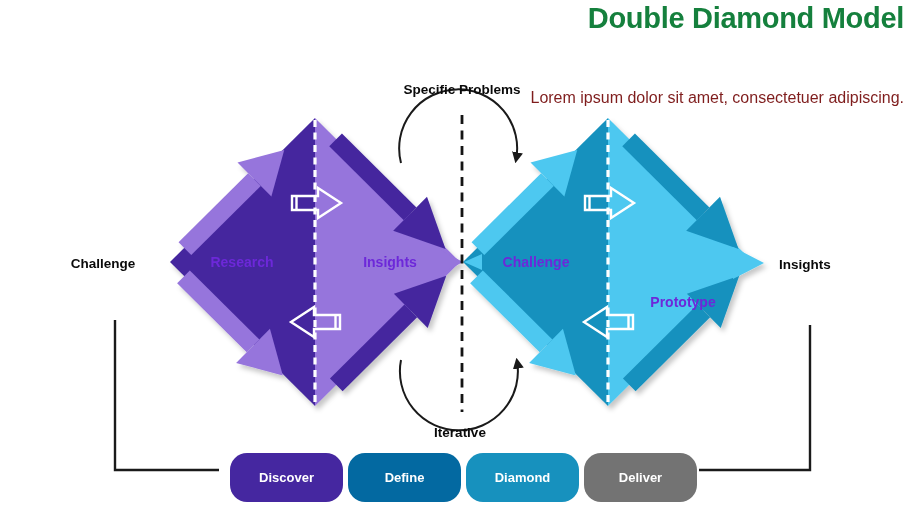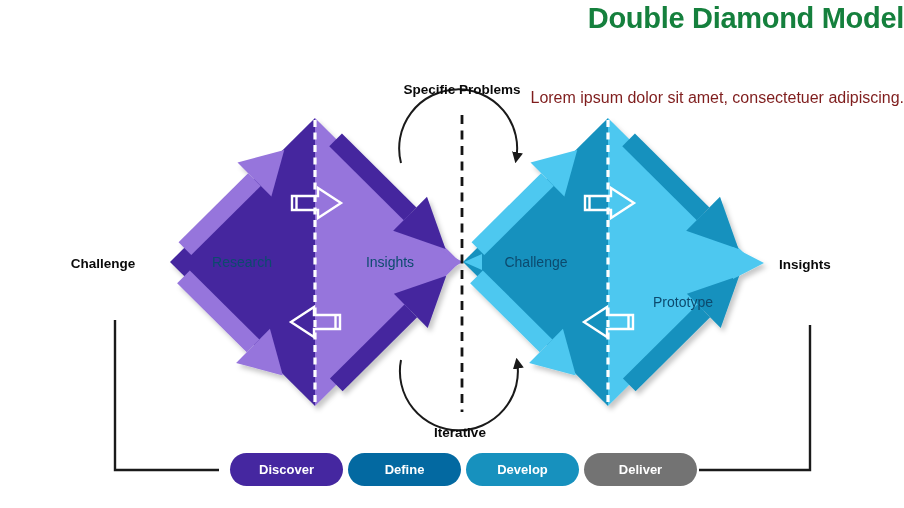--- a/index.html
+++ b/index.html
@@ -5,23 +5,23 @@
   html,body{margin:0;padding:0;background:#fff;}
   .stage{
     position:relative;width:904px;height:508px;background:#ffffff;overflow:hidden;
     font-family:"Liberation Sans","DejaVu Sans",sans-serif;color:#000;
   }
   .abs{position:absolute;}
   .ctr{transform:translate(-50%,-50%);white-space:nowrap;}
   .title{top:2px;left:0;width:100%;text-align:right;font-size:29px;font-weight:bold;letter-spacing:-0.3px;color:#15803d;}
   .subtitle{top:46px;left:0;width:100%;text-align:right;font-size:16px;color:#7f1d1d;margin-top:43px;}
   .anno{font-size:13.5px;font-weight:bold;color:#0a0a0a;}
-  .dlabel{font-size:14px;font-weight:normal;color:#0c4a6e;}
+  .dlabel{font-size:14px;font-weight:bold;color:#6d28d9;}
   .pills{top:453px;left:230px;display:flex;gap:5px;}
-  .pill{width:113px;height:33px;border-radius:17px;display:flex;align-items:center;justify-content:center;
+  .pill{width:113px;height:49px;border-radius:17px;display:flex;align-items:center;justify-content:center;
         color:#fff;font-size:13px;font-weight:bold;}
   svg{position:absolute;top:0;left:0;}
 </style>
 </head>
 <body>
 
 <div class="stage">
 
   <svg width="904" height="508" viewBox="0 0 904 508">
     <defs>
@@ -117,20 +117,20 @@
   <div class="abs ctr dlabel" style="left:683px;top:262px;margin-top:40px;">Prototype</div>
 
   <div class="abs pills">
     <div class="pill" style="background: rgb(69, 39, 160);">
       <span>Discover</span>
     </div>
     <div class="pill" style="background: #0369a1;">
       <span>Define</span>
     </div>
     <div class="pill" style="background: rgb(23, 145, 190);">
-      <span>Develop</span>
+      <span>Diamond</span>
     </div>
     <div class="pill" style="background: #737373;">
       <span>Deliver</span>
     </div>
   </div>
 
 </div>
 
 </body></html>

